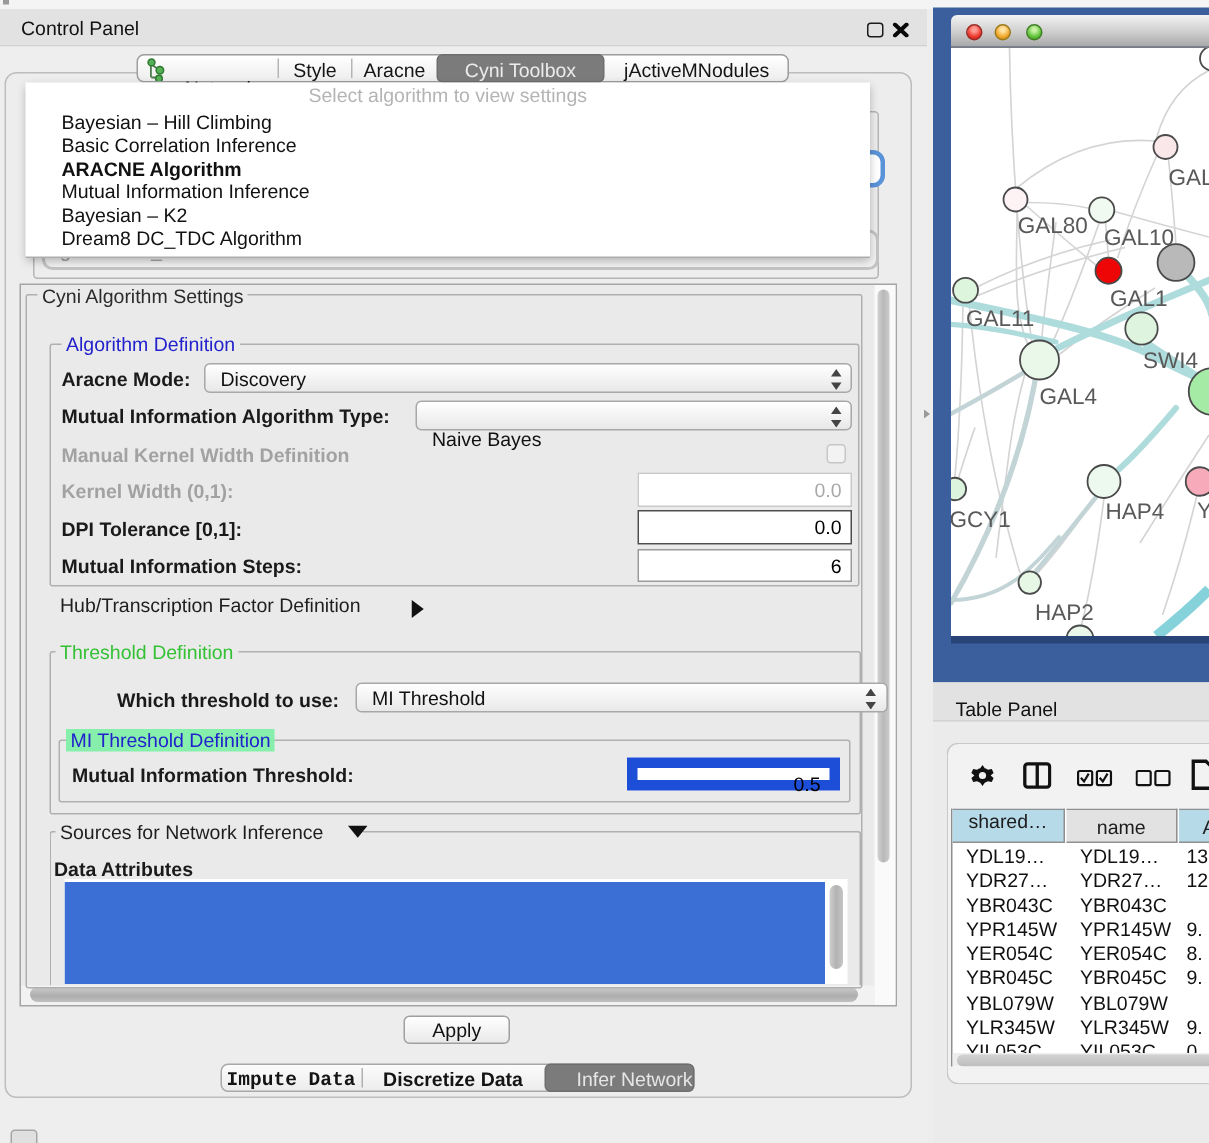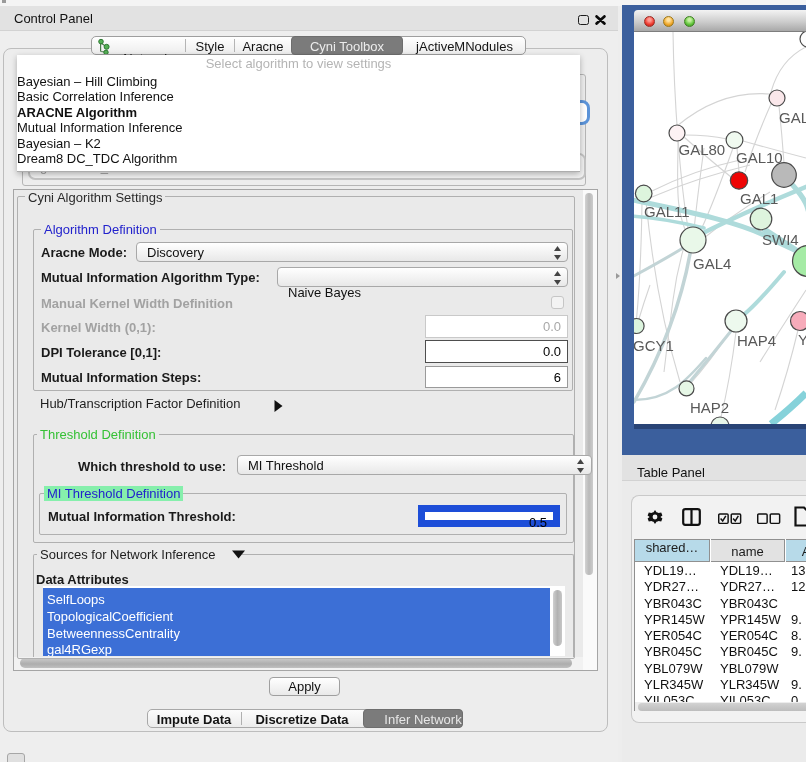--- a/index.html
+++ b/index.html
@@ -111,30 +111,29 @@
 
 <div class="abs" style="left:33px;top:554px;width:541px;height:103px;border:1px solid #b0b0b0;border-top-left-radius:2px;border-top-right-radius:2px;border-bottom:none;"></div>
 <div class="abs" style="left:37px;top:547px;background:#eaeaea;padding:0 26px 0 3px;color:#1e1e1e;">Sources for Network Inference</div>
 <svg class="abs" style="left:232px;top:550px;" width="13" height="9" viewBox="0 0 13 9">
     <path d="M0 0.5 L13 0.5 L6.5 8.5 Z" fill="#111"></path>
   </svg>
 <div class="abs" style="left:36px;top:572px;font-weight:bold;">Data Attributes</div>
 
 <div class="abs" style="left:43px;top:586px;width:522px;height:70px;background:#fff;overflow:hidden;">
   <div style="position:absolute;left:0;top:2px;width:507px;height:68px;background:#3c6fd6;"></div>
-  <div style="position:absolute;left:4px;top:6px;color:#fff;line-height:16.8px;">SelfLoops<br>TopologicalCoefficient<br>BetweennessCentrality<br>gal4RGexp</div>
   <div style="position:absolute;right:3px;top:4px;width:9px;height:56px;background:linear-gradient(90deg,#cfcfcf,#b2b2b2 50%,#c6c6c6);border-radius:5px;"></div>
 </div>
 
 <div class="abs" style="left:269px;top:677px;width:71px;height:19px;border:1px solid #9f9f9f;border-radius:4px;background:linear-gradient(#ffffff,#e9e9e9);text-align:center;padding-top:1px;color:#111;">Apply</div>
 
 <div class="abs" style="left:147px;top:709px;width:316px;height:19px;background:linear-gradient(#fcfcfc,#ececec);border:1px solid #a8a8a8;border-radius:5px;"></div>
 <div class="abs" style="left:241px;top:712px;width:1px;height:13px;background:#b0b0b0;"></div>
 <div class="abs" style="left:363px;top:709px;width:100px;height:19px;background:#7b7b7b;border:1px solid #6e6e6e;border-radius:4px;"></div>
-<div class="abs" style="left:147px;top:712px;width:94px;text-align:center;font-weight:bold;color:#141414;">Impute Data</div>
+<div class="abs" style="left:147px;top:712px;width:94px;text-align:center;font-weight:bold;color:#141414;font-family:Liberation Mono, monospace;">Impute Data</div>
 <div class="abs" style="left:241px;top:712px;width:122px;text-align:center;font-weight:bold;color:#141414;">Discretize Data</div>
 <div class="abs" style="left:363px;top:712px;width:120px;text-align:center;color:#e6e6e6;">Infer Network</div>
 
 <div class="abs" style="left:7px;top:753px;width:18px;height:14px;border:1px solid #a6a6a6;border-radius:3px;background:#e0e0e0;"></div>
 
 <div class="abs" style="left:616px;top:273px;width:4px;height:6px;background:#9a9a9a;clip-path:polygon(0 0,100% 50%,0 100%);"></div>
 
 <div class="abs" style="left:622px;top:5px;width:184px;height:450px;background:#3b5f9d;"></div>
 <div class="abs" style="left:634px;top:424px;width:172px;height:5px;background:rgba(20,35,70,0.45);"></div>
 
@@ -259,17 +258,17 @@
   <div style="position:absolute;left:9px;top:24px;line-height:16.3px;color:#111;">YDL19…<br>YDR27…<br>YBR043C<br>YPR145W<br>YER054C<br>YBR045C<br>YBL079W<br>YLR345W<br>YIL053C</div>
   <div style="position:absolute;left:85px;top:24px;line-height:16.3px;color:#111;">YDL19…<br>YDR27…<br>YBR043C<br>YPR145W<br>YER054C<br>YBR045C<br>YBL079W<br>YLR345W<br>YIL053C</div>
   <div style="position:absolute;left:156px;top:24px;line-height:16.3px;color:#111;">13<br>12<br>&nbsp;<br>9.<br>8.<br>9.<br>&nbsp;<br>9.<br>0.</div>
 
   <div style="position:absolute;left:0;top:163px;width:172px;height:9px;background:#ededed;"></div>
   <div style="position:absolute;left:3px;top:163.5px;width:172px;height:8px;background:linear-gradient(#d2d2d2,#bdbdbd);border-radius:4px;"></div>
 </div>
 
 <div class="abs" style="left:17px;top:55px;width:563px;height:117px;background:#fff;box-shadow:0 2px 6px rgba(0,0,0,0.28);border-bottom:1px solid #adadad;"></div>
 <div class="abs" style="left:17px;top:56px;width:563px;text-align:center;color:#b4b4b4;">Select algorithm to view settings</div>
-<div class="abs" style="left:17px;top:74px;line-height:15.4px;color:#111;">Bayesian – Hill Climbing<br>Basic Correlation Inference<br><b>ARACNE Algorithm</b><br>Mutual Information Inference<br>Bayesian – K2<br>Dream8 DC_TDC Algorithm</div>
+<div class="abs" style="left:17px;top:74px;line-height:15.4px;color:#111;padding-left:24px;">Bayesian – Hill Climbing<br>Basic Correlation Inference<br><b>ARACNE Algorithm</b><br>Mutual Information Inference<br>Bayesian – K2<br>Dream8 DC_TDC Algorithm</div>
 
 <style>
 .combo { background:linear-gradient(#ffffff,#e8e8e8); border:1px solid #a8a8a8; border-radius:4px; color:#111; }
 </style>
 
 </body></html>

